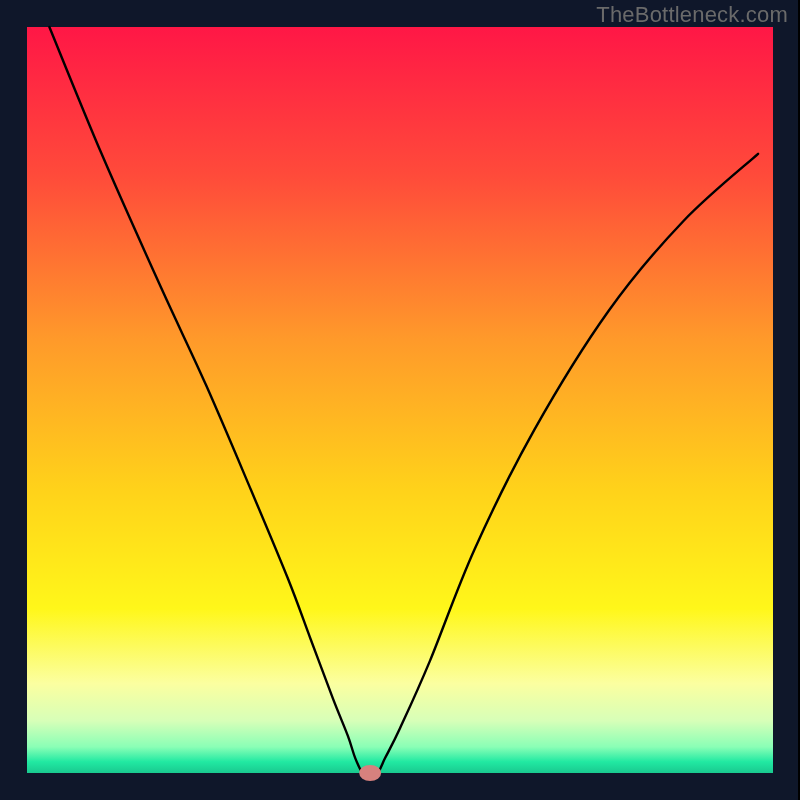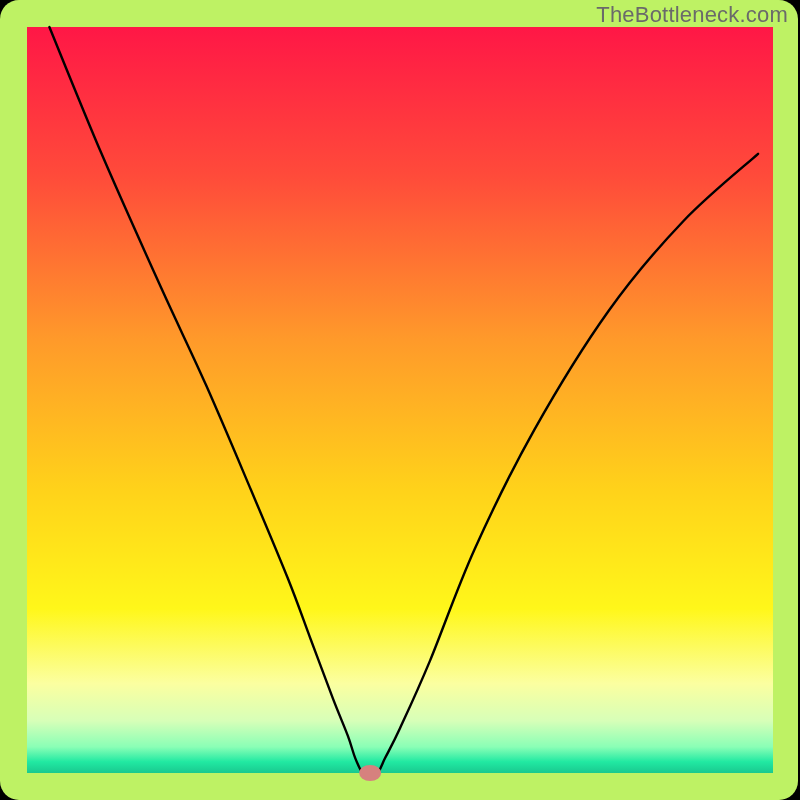--- a/index.html
+++ b/index.html
@@ -8,22 +8,21 @@
     width: 800px;
     height: 800px;
     background: #000;
     font-family: Arial, Helvetica, sans-serif;
     overflow: hidden;
   }
   .frame {
     position: relative;
     width: 798px;
     height: 800px;
-    background: #bef264;
-    border-radius: 19px;
+    background: #0f172a;
   }
   .watermark {
     position: absolute;
     top: 2px;
     right: 10px;
     color: #6a6a6a;
     font-size: 22px;
     font-weight: 500;
     letter-spacing: 0.2px;
     z-index: 10;

